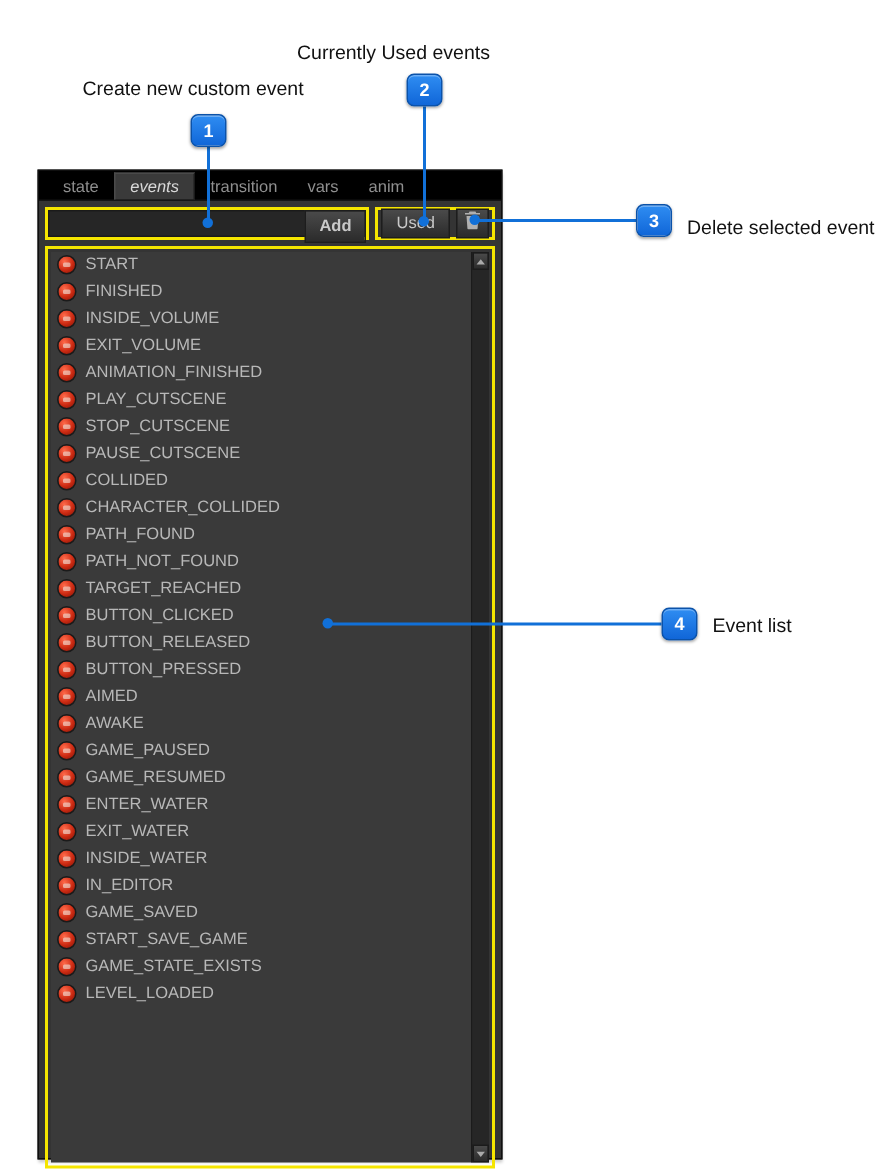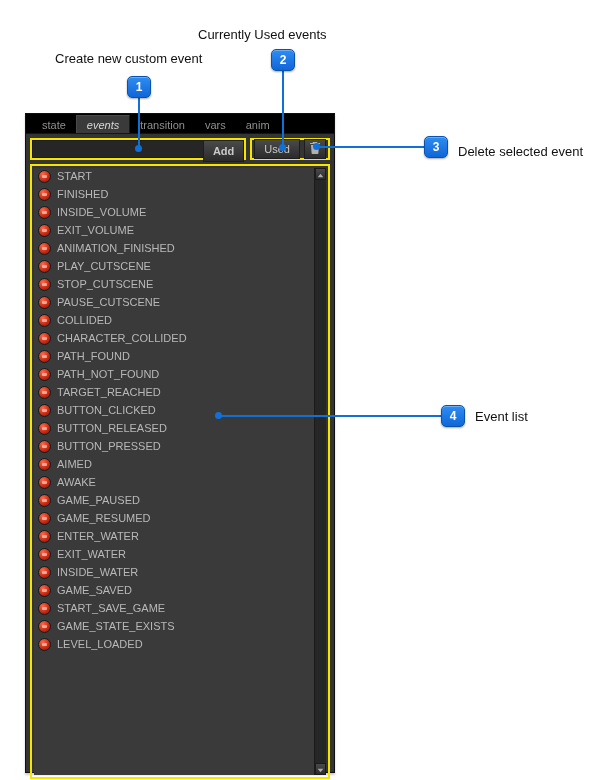--- a/index.html
+++ b/index.html
@@ -325,20 +325,24 @@
           <div class="row">
             <span class="dot"></span>
             <span>EXIT_WATER</span>
           </div>
           <div class="row">
             <span class="dot"></span>
             <span>INSIDE_WATER</span>
           </div>
           <div class="row">
             <span class="dot"></span>
+            <span>IN_EDITOR</span>
+          </div>
+          <div class="row">
+            <span class="dot"></span>
             <span>GAME_SAVED</span>
           </div>
           <div class="row">
             <span class="dot"></span>
             <span>START_SAVE_GAME</span>
           </div>
           <div class="row">
             <span class="dot"></span>
             <span>GAME_STATE_EXISTS</span>
           </div>

